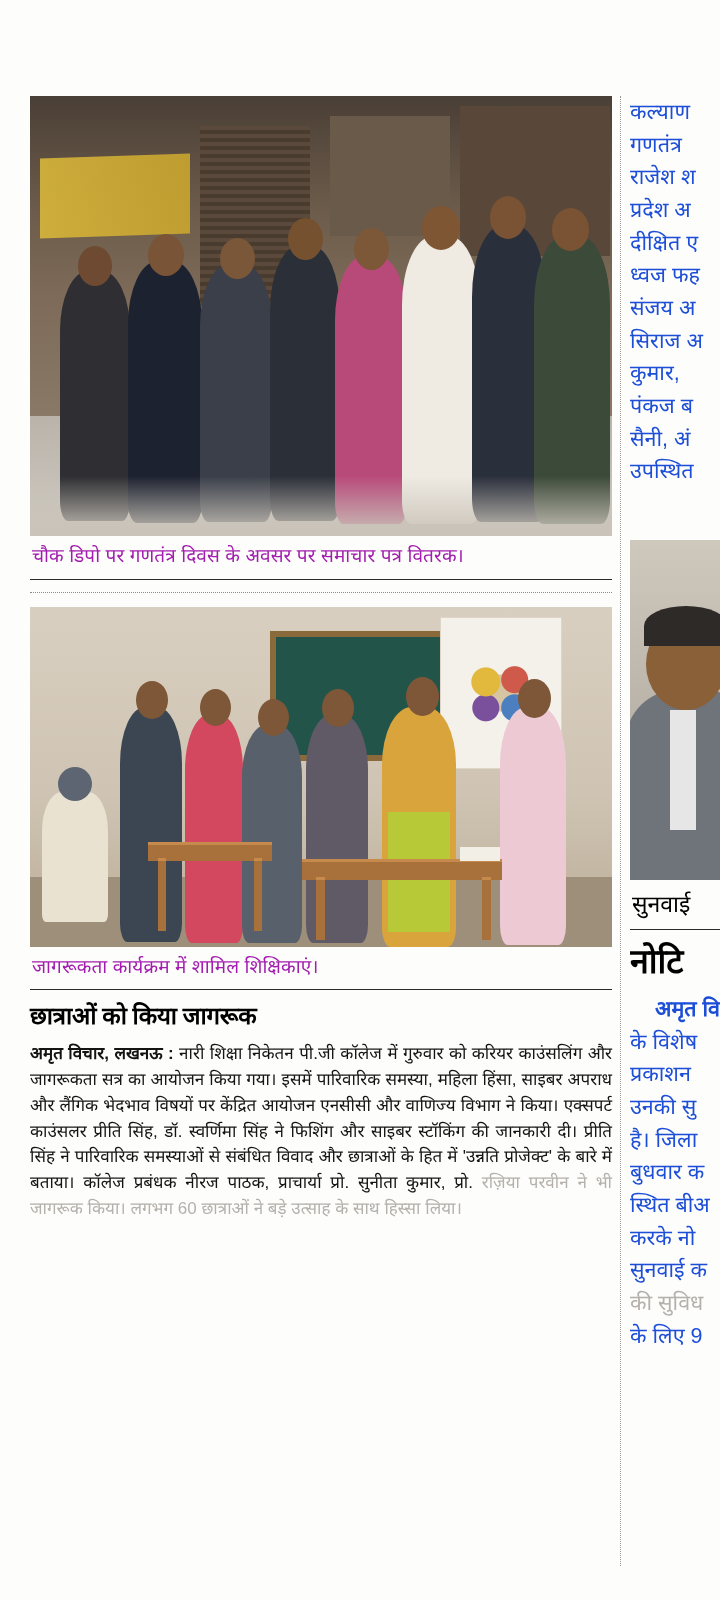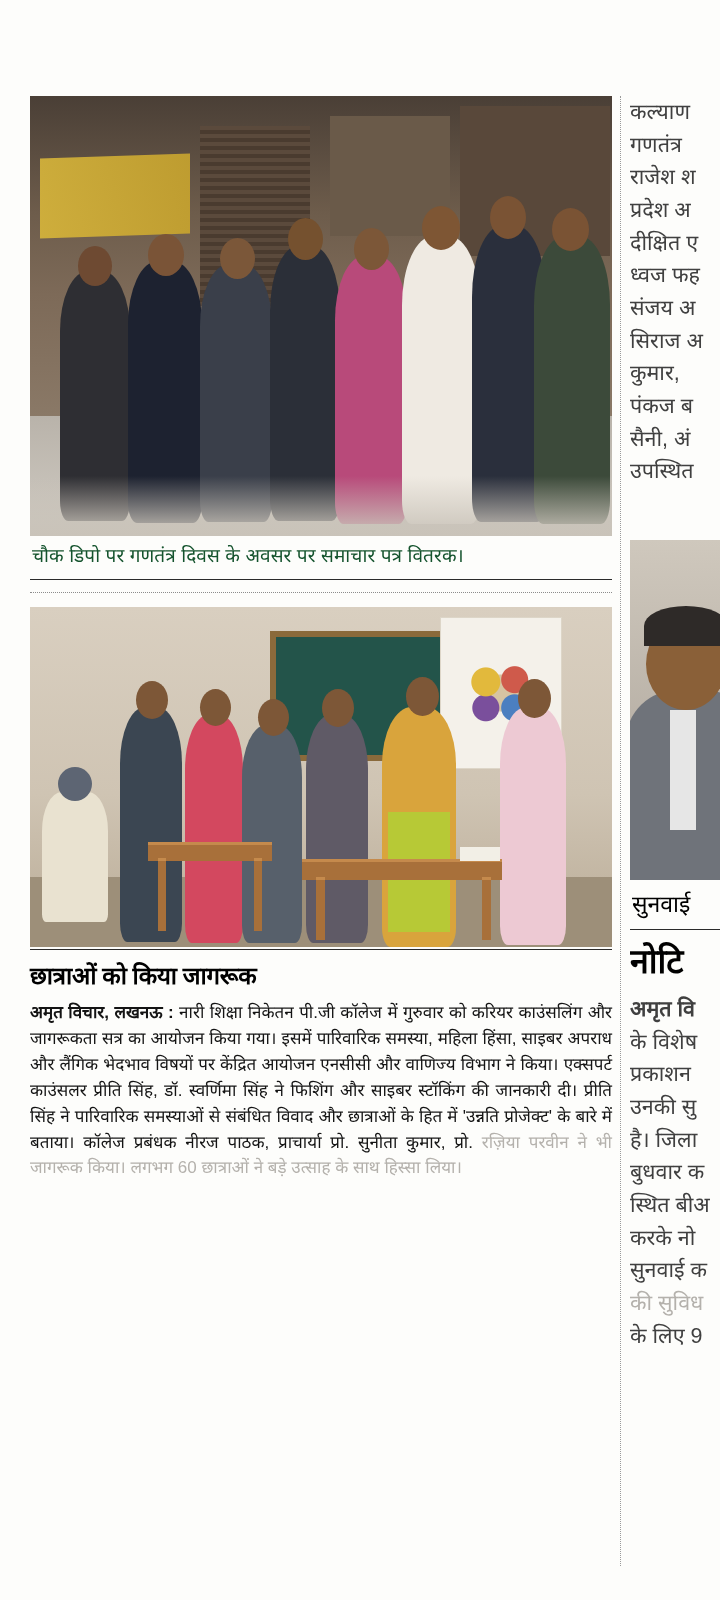--- a/index.html
+++ b/index.html
@@ -52,21 +52,21 @@
     overflow: hidden;
     background: #8d8d8d;
   }
   .photo.p1 { height: 440px; }
   .photo.p2 { height: 340px; }
 
   .caption {
     font-size: 19px;
     line-height: 1.35;
     padding: 7px 2px 8px 2px;
-    color: #14532d;
+    color: #a21caf;
     letter-spacing: 0.1px;
   }
   .hr-solid {
     border: 0;
     border-top: 1.4px solid #2a2a2a;
     margin: 2px 0 0 0;
   }
   .hr-dotted {
     border: 0;
     border-top: 1.5px dotted #8c8c8c;
@@ -96,24 +96,24 @@
   .body-text .lede {
     font-weight: bold;
   }
   .body-text .fade {
     color: #b4b1ac;
   }
 
   .rtext {
     font-size: 21.5px;
     line-height: 1.52;
-    color: #404040;
+    color: #1d4ed8;
     white-space: nowrap;
   }
-  .rtext.lede { font-weight: bold; }
+  .rtext.lede { font-weight: bold; text-align: right; }
   .rcaption {
     font-size: 23px;
     padding: 7px 2px 8px 2px;
     white-space: nowrap;
   }
   .fig   { position:absolute; border-radius:40% 40% 12% 12% / 24% 24% 8% 8%; }
   .head  { position:absolute; border-radius:50%; }
   .shadow{ position:absolute; background:rgba(0,0,0,.18); border-radius:50%; filter:blur(3px); }
   .board { position:absolute; }
 
@@ -247,20 +247,21 @@
       <div class="desk" style="left:118px;top:235px;width:124px;height:16px;"></div>
       <div class="desk" style="left:128px;top:251px;width:8px;height:70px;"></div>
       <div class="desk" style="left:224px;top:251px;width:8px;height:70px;"></div>
 
       <div class="desk" style="left:272px;top:252px;width:200px;height:18px;"></div>
       <div class="desk" style="left:286px;top:270px;width:9px;height:60px;"></div>
       <div class="desk" style="left:452px;top:270px;width:9px;height:60px;"></div>
       <div style="position:absolute;left:430px;top:240px;width:40px;height:14px;background:#f2efe6;"></div>
     </div>
 
+    <div class="caption">जागरूकता कार्यक्रम में शामिल शिक्षिकाएं।</div>
     <hr class="hr-solid">
 
     <h1 class="headline">छात्राओं को किया जागरूक</h1>
 
     <div class="body-text">
       <span class="lede">अमृत विचार, लखनऊ :</span><span> नारी शिक्षा निकेतन पी.जी कॉलेज में गुरुवार को करियर काउंसलिंग और जागरूकता सत्र का आयोजन किया गया। इसमें पारिवारिक समस्या, महिला हिंसा, साइबर अपराध और लैंगिक भेदभाव विषयों पर केंद्रित आयोजन एनसीसी और वाणिज्य विभाग ने किया। एक्सपर्ट काउंसलर प्रीति सिंह, डॉ. स्वर्णिमा सिंह ने फिशिंग और साइबर स्टॉकिंग की जानकारी दी। प्रीति सिंह ने पारिवारिक समस्याओं से संबंधित विवाद और छात्राओं के हित में 'उन्नति प्रोजेक्ट' के बारे में बताया। कॉलेज प्रबंधक नीरज पाठक, प्राचार्या प्रो. सुनीता कुमार, प्रो.</span>
       <span class="fade">रज़िया परवीन ने भी जागरूक किया। लगभग 60 छात्राओं ने बड़े उत्साह के साथ हिस्सा लिया।</span>
     </div>
   </div>
 

